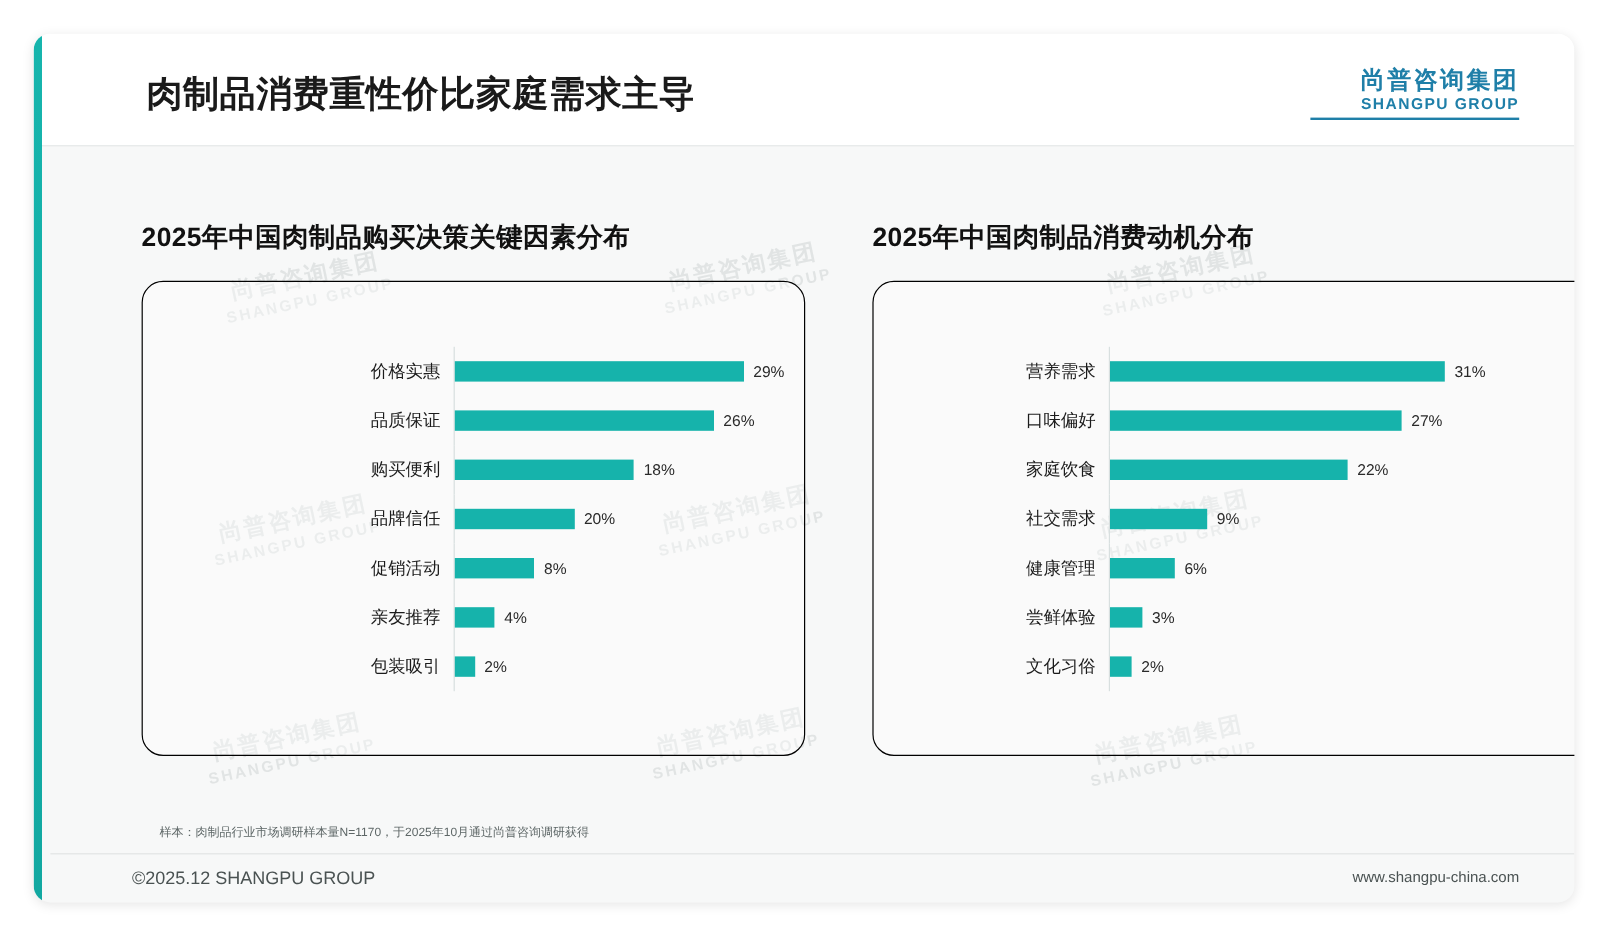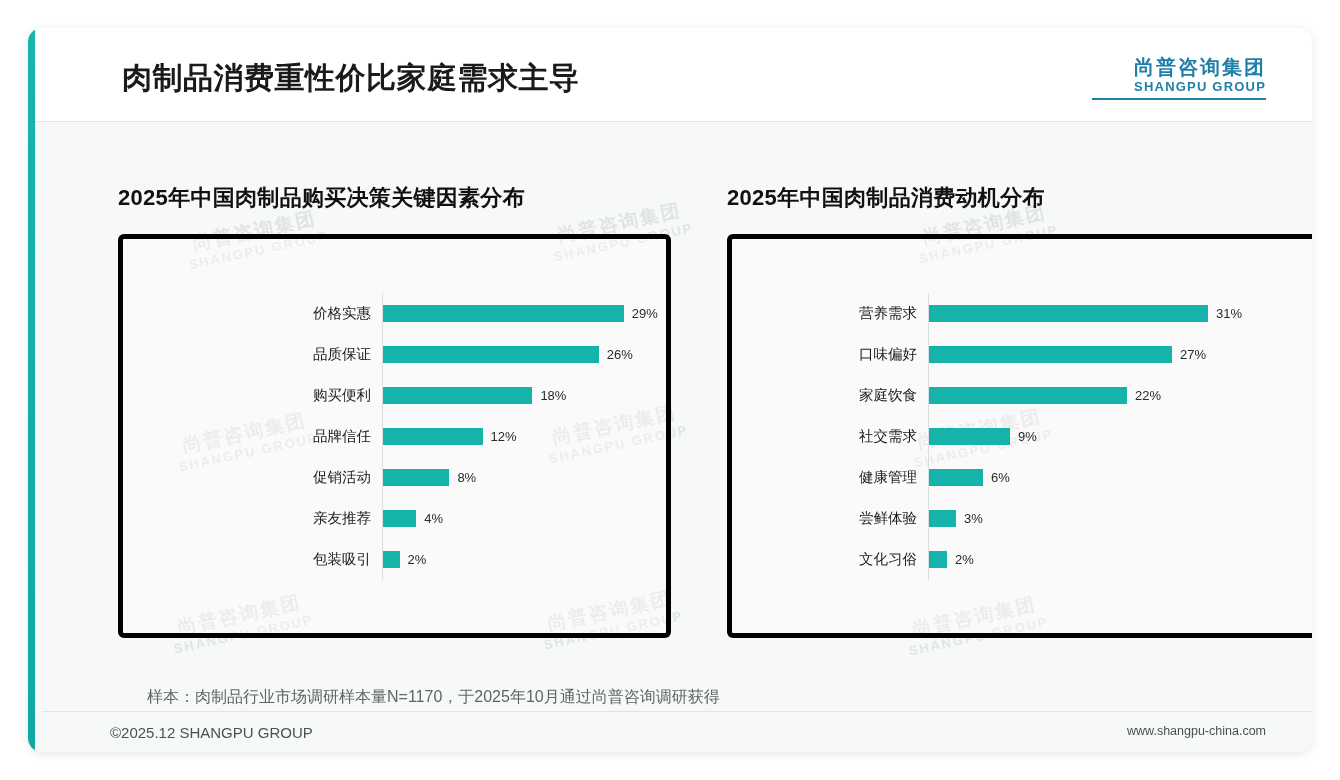--- a/index.html
+++ b/index.html
@@ -92,22 +92,22 @@
   .panel-right { left: 692px; width: 624px; }
 
   .panel-title {
     font-size: 22px;
     font-weight: bold;
     color: #111111;
     margin-bottom: 21px;
     letter-spacing: 0.3px;
   }
   .chart-box {
-    border: 5px solid #000000;
-    border-radius: 6px;
+    border: 1px solid #000000;
+    border-radius: 18px;
     background: rgba(255,255,255,0.35);
     position: relative;
   }
   .chart-box-left { height: 394px; }
   .chart-box-right { height: 394px; }
 
   .rows {
     position: absolute;
     left: 0;
     right: 14px;
@@ -160,23 +160,23 @@
     pointer-events: none;
     line-height: 1.25;
     transform: rotate(-12deg);
     user-select: none;
   }
   .wm-cn { font-size: 19px; letter-spacing: 2px; }
   .wm-en { font-size: 13px; letter-spacing: 2px; }
 
   .note {
     position: absolute;
-    left: 112px;
+    left: 98px;
     top: 566px;
-    font-size: 16px;
+    font-size: 10px;
     color: #5d6666;
   }
   .footer {
     position: absolute;
     left: 7px;
     right: 0;
     bottom: 0;
     height: 40px;
     border-top: 1px solid #e1e4e4;
     background: #f7f8f8;
@@ -272,21 +272,21 @@
               <div class="row-label left-label">购买便利</div>
               <div class="bar-wrap">
                 <div class="bar" style="width: 149.4px; background: rgb(22, 179, 171);"></div>
                 <div class="bar-value">18%</div>
               </div>
             </div>
             <div class="row">
               <div class="row-label left-label">品牌信任</div>
               <div class="bar-wrap">
                 <div class="bar" style="width: 99.6px; background: rgb(22, 179, 171);"></div>
-                <div class="bar-value">12%</div>
+                <div class="bar-value">20%</div>
               </div>
             </div>
             <div class="row">
               <div class="row-label left-label">促销活动</div>
               <div class="bar-wrap">
                 <div class="bar" style="width: 66.4px; background: rgb(22, 179, 171);"></div>
                 <div class="bar-value">8%</div>
               </div>
             </div>
             <div class="row">

